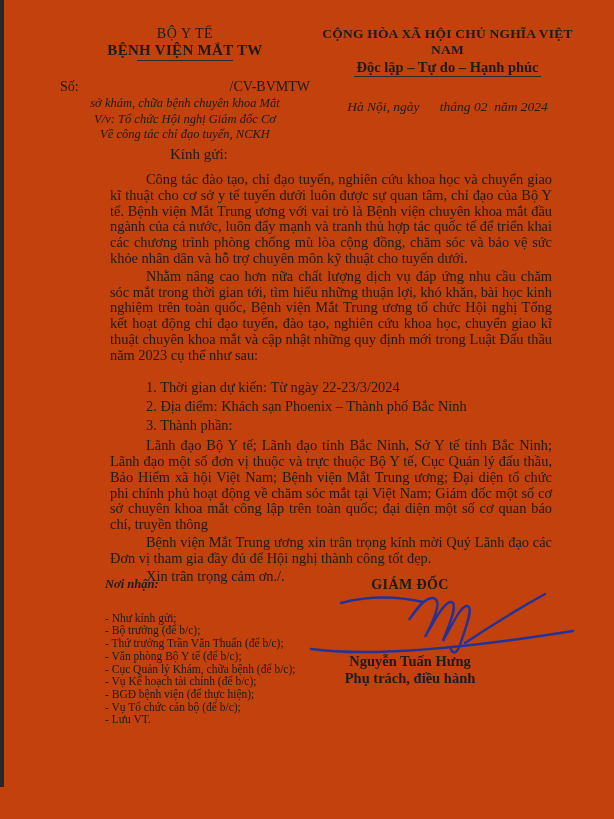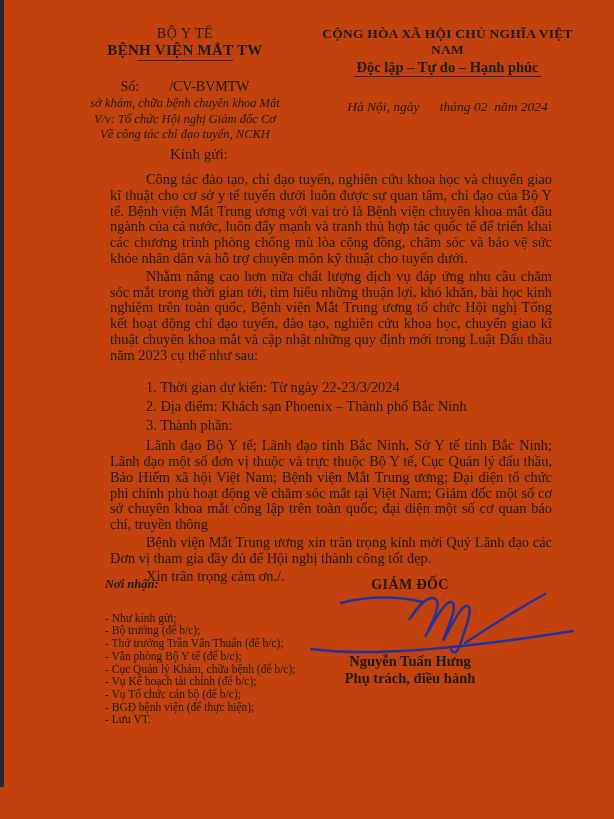--- a/index.html
+++ b/index.html
@@ -11,21 +11,21 @@
     -webkit-font-smoothing:antialiased;
   }
   .edge-bar { position:absolute; left:0; top:0; width:4px; height:787px; background:#282828; }
 
   
   .header-left { position:absolute; left:60px; top:26px; width:250px; text-align:center; }
   .ministry { font-size:14px; line-height:16px; letter-spacing:0.6px; }
   .org-name { font-size:15px; line-height:17px; font-weight:bold; letter-spacing:0.3px; }
   .org-underline { width:96px; border-bottom:1.5px solid #2a2a2a; margin:1px auto 0; }
   .doc-number { margin-top:18px; font-size:14px; line-height:16px;
-    display:flex; justify-content:center; gap:30px; }
+    display:flex; justify-content:space-between; gap:30px; }
   .subject { margin-top:1px; font-style:italic; font-size:12.5px; line-height:15.5px; }
 
   .header-right { position:absolute; left:305px; top:26px; width:285px; text-align:center; }
   .motto1 { font-size:13.5px; line-height:16px; font-weight:bold; letter-spacing:0.2px; }
   .motto2 { font-size:14.5px; line-height:17px; font-weight:bold; margin-top:1px; }
   .motto2 span { display:inline-block; border-bottom:1.5px solid #2a2a2a; padding:0 2px 0; }
   .place-date { margin-top:22px; font-style:italic; font-size:13.5px; white-space:pre; }
 
   
   .salutation { position:absolute; left:170px; top:146px; font-size:15px; }
@@ -95,22 +95,22 @@
 
   <div class="recipients">
     <div class="recipients-label">Nơi nhận:</div>
     <div>
         <div>- Như kính gửi;</div>
         <div>- Bộ trưởng (để b/c);</div>
         <div>- Thứ trưởng Trần Văn Thuấn (để b/c);</div>
         <div>- Văn phòng Bộ Y tế (để b/c);</div>
         <div>- Cục Quản lý Khám, chữa bệnh (để b/c);</div>
         <div>- Vụ Kế hoạch tài chính (để b/c);</div>
+        <div>- BGĐ bệnh viện (để thực hiện);</div>
         <div>- Vụ Tổ chức cán bộ (để b/c);</div>
-        <div>- BGĐ bệnh viện (để thực hiện);</div>
         <div>- Lưu VT.</div>
       </div>
   </div>
 
   <div class="signature-block">
     <div class="signature-title">GIÁM ĐỐC</div>
   </div>
   <svg class="signature-svg" viewBox="0 0 275 72" fill="none" stroke="#21339b" stroke-width="2.4" stroke-linecap="round">
     <path d="M36,18 C70,9 100,13 118,17 C112,24 100,40 106,32 C118,14 128,9 132,16 C135,24 124,44 120,52 C130,34 142,12 148,18 C152,24 142,44 138,56 C148,38 158,16 164,22 C167,28 160,44 155,60 C152,68 148,70 146,64"></path>
     <path d="M160,58 C190,38 220,20 240,9"></path>

